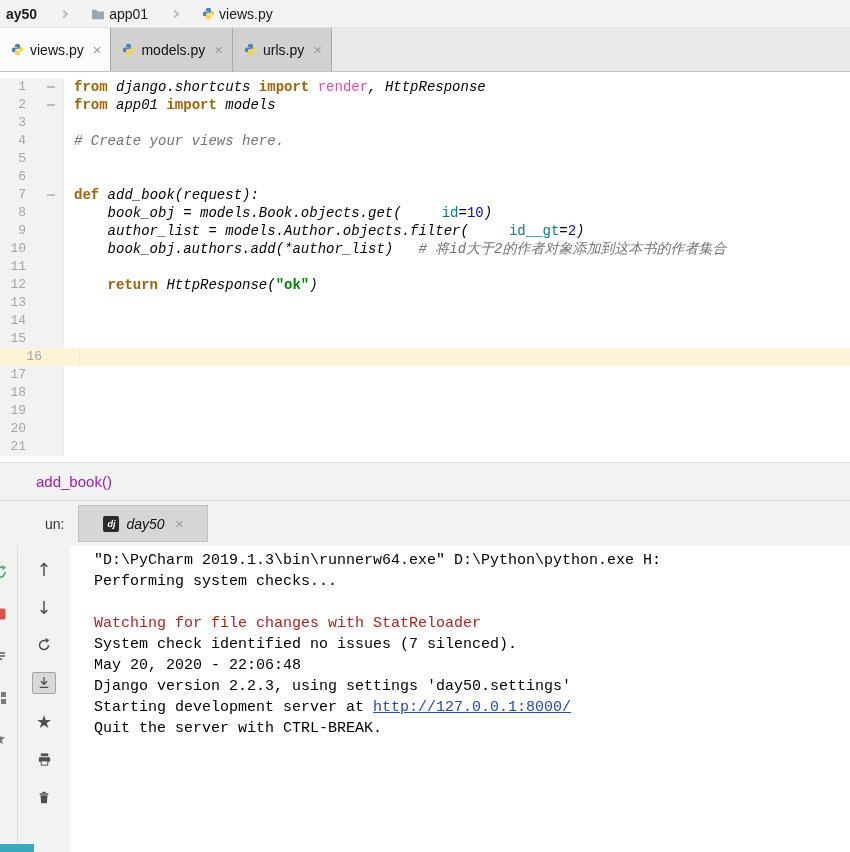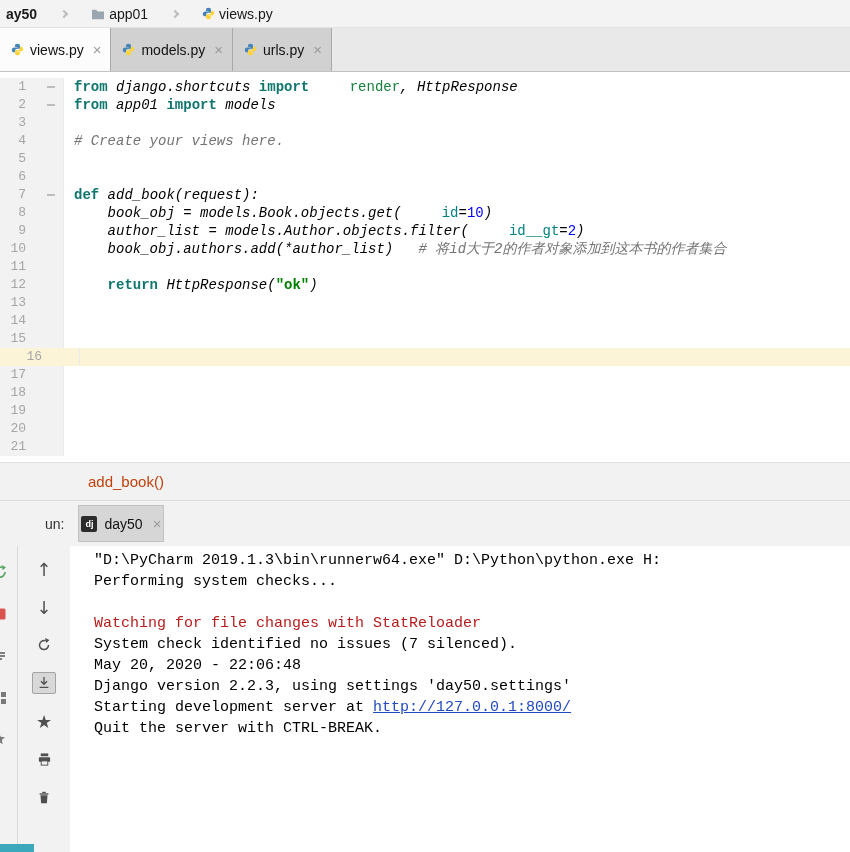--- a/index.html
+++ b/index.html
@@ -29,38 +29,38 @@
   .code-row { display: flex; height: 18px; line-height: 18px; white-space: pre; }
   .code-row.current { background: #FBF4D7; padding-left: 16px; }
   .gutter { flex: 0 0 64px; display: flex; background: #F2F2F2; color: #A6A6A6;
     font-size: 13px; border-right: 1px solid #EBEBEB; }
   .code-row.current .gutter { background: #FBF4D7; }
   .lnum { width: 26px; text-align: right; }
   .fold { width: 36px; position: relative; }
   .fold.has-fold::after { content: ""; position: absolute; right: 7px; top: 8px;
     width: 8px; height: 2px; background: #BDBDBD; }
   .code { padding-left: 10px; }
-  .tk-kw     { color: #0f766e; font-weight: bold; }
+  .tk-kw     { color: #a16207; font-weight: bold; }
   .tk-pl     { color: #000000; font-style: italic; }
-  .tk-unused { color: #15803d; margin-left: 32px; }
+  .tk-unused { color: #ec4899; }
   .tk-comment{ color: #737373; font-style: italic; }
   .tk-num    { color: #0000FF; }
   .tk-str    { color: #008000; font-weight: bold; }
   .tk-kwarg  { color: #008080; margin-left: 40px; }
 
   
   .contextbar { height: 38px; background: #F2F2F2; border-top: 1px solid #E0E0E0;
-    display: flex; align-items: center; padding-left: 88px; font-size: 15px; color: #c2410c; }
+    display: flex; align-items: center; padding-left: 36px; font-size: 15px; color: #a21caf; }
 
   
   .runbar { height: 46px; background: #F2F2F2; display: flex; align-items: center;
     border-top: 1px solid #DCDCDC; font-size: 14px; }
   .run-prefix { color: #333; padding: 0 4px 0 1px; margin-left: 44px; }
   .run-tab { display: flex; align-items: center; gap: 7px; background: #D6D6D6; height: 37px;
-    padding: 0 2px; margin-left: 10px; color: #111; border: 1px solid #C2C2C2; }
+    padding: 0 24px; margin-left: 10px; color: #111; border: 1px solid #C2C2C2; font-style: italic; }
   .dj-icon { width: 16px; height: 16px; background: #2B2B2B; color: #fff; font-size: 9px;
     font-weight: bold; display: flex; align-items: center; justify-content: center; border-radius: 2px; }
 
   
   .runpanel { display: flex; height: 306px; }
   .edgestrip { flex: 0 0 18px; background: #F2F2F2; border-right: 1px solid #D9D9D9;
     position: relative; overflow: hidden; }
   .edge-icon { position: absolute; left: -8px; width: 16px; height: 16px; }
   .ctoolbar { flex: 0 0 52px; background: #F2F2F2; display: flex; flex-direction: column;
     align-items: center; padding-top: 12px; gap: 16px; }

